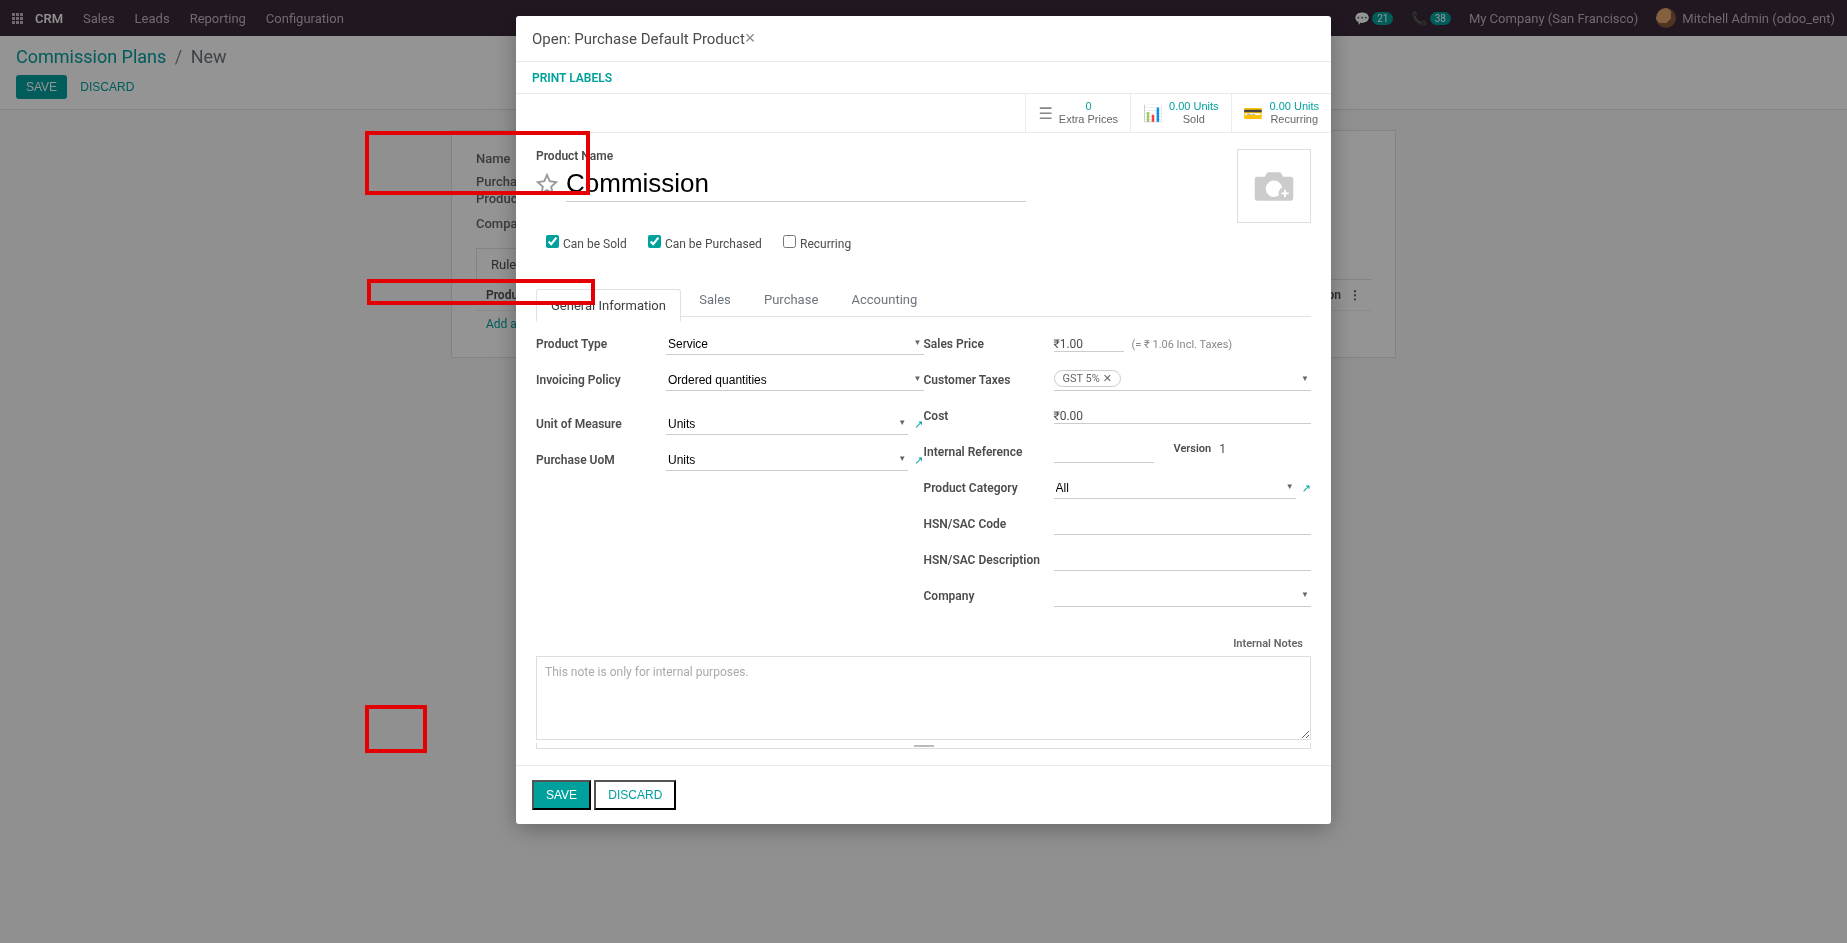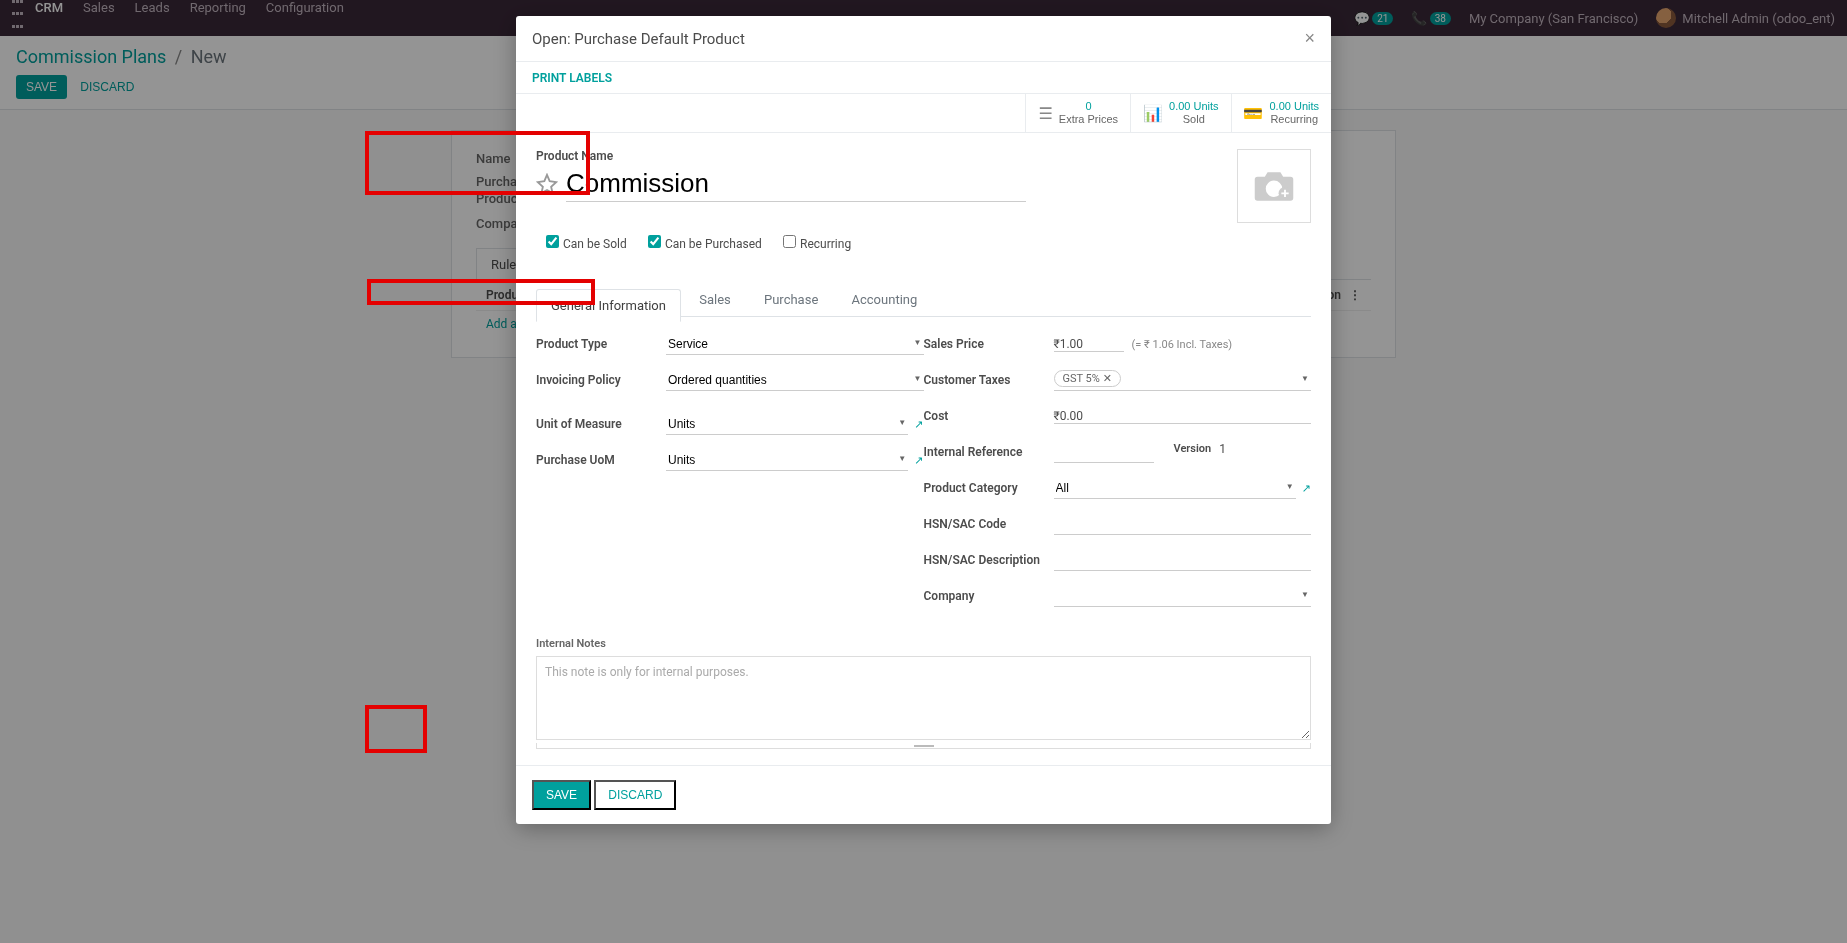--- a/index.html
+++ b/index.html
@@ -1,19 +1,19 @@
 <!DOCTYPE html>
 <html><head>
   <meta charset="utf-8">
   <style>
     * { box-sizing: border-box; margin: 0; padding: 0; }
     body { font-family: -apple-system, BlinkMacSystemFont, "Segoe UI", Roboto, Helvetica, Arial, sans-serif; font-size: 13px; color: #4c4c4c; background: #f9f9f9; overflow: hidden; }
     
     
-    .top-nav { background: #3a2838; color: #c2b5bf; height: 36px; display: flex; padding: 0 12px; font-size: 13px; }
+    .top-nav { background: #3a2838; color: #c2b5bf; height: 36px; display: flex; align-items: center; padding: 0 12px; font-size: 13px; }
     .top-nav .apps-icon { display: grid; grid-template-columns: repeat(3, 3px); gap: 1px; margin-right: 12px; }
     .top-nav .apps-icon span { width: 3px; height: 3px; background: #c2b5bf; }
     .top-nav .brand { color: #fff; font-weight: 500; margin-right: 20px; }
     .top-nav .menu-item { margin-right: 20px; cursor: pointer; }
     .top-nav .spacer { flex: 1; }
     .top-nav .badge { background: #00a09d; color: #fff; font-size: 10px; padding: 1px 5px; border-radius: 8px; margin-left: 2px; }
     .top-nav .right-item { margin-left: 18px; display: flex; align-items: center; }
     .avatar { width: 20px; height: 20px; border-radius: 50%; background: radial-gradient(circle at 35% 35%, #e6a56f 45%, #8b5a3c 46%); margin-right: 6px; }
     
     
@@ -34,21 +34,21 @@
     .back-tabs { margin-top: 16px; border-bottom: 1px solid #dee2e6; }
     .back-tabs .tab { display: inline-block; padding: 8px 14px; border: 1px solid #dee2e6; border-bottom: none; background: #fff; position: relative; top: 1px; font-size: 13px; }
     .back-table-hdr { display: flex; padding: 8px 10px; border-bottom: 1px solid #eee; font-size: 12px; font-weight: 600; color: #4c4c4c; }
     .back-table-hdr .c1 { flex: 1; }
     .back-table-hdr .c2 { width: 120px; text-align: right; }
     .add-line { color: #00a09d; font-size: 12px; padding: 6px 10px; cursor: pointer; }
     
     
     .modal-overlay { position: fixed; inset: 0; background: rgba(0,0,0,0.42); display: flex; align-items: flex-start; justify-content: center; padding-top: 16px; }
     .modal { background: #fff; width: 815px; max-height: 92vh; border-radius: 3px; box-shadow: 0 5px 25px rgba(0,0,0,0.3); display: flex; flex-direction: column; }
-    .modal-header { padding: 12px 16px; border-bottom: 1px solid #e9ecef; display: flex; justify-content: space-between; align-items: center; }
+    .modal-header { padding: 12px 16px; border-bottom: 1px solid #e9ecef; display: flex; justify-content: flex-start; align-items: center; }
     .modal-title { font-size: 15px; color: #4c4c4c; }
     .modal-close { font-size: 18px; color: #888; cursor: pointer; background: none; border: none; }
     .modal-subheader { padding: 8px 16px; border-bottom: 1px solid #e9ecef; }
     .modal-subheader a { color: #00a09d; font-weight: 600; font-size: 12px; text-decoration: none; }
     
     .stat-buttons { display: flex; justify-content: flex-end; border-bottom: 1px solid #e9ecef; }
     .stat-btn { border-left: 1px solid #e9ecef; padding: 6px 12px; display: flex; align-items: center; gap: 6px; min-width: 100px; cursor: pointer; background: #fff; border-top: none; border-right: none; border-bottom: none; }
     .stat-btn .ic { color: #888; font-size: 16px; }
     .stat-btn .txt { font-size: 11px; line-height: 1.2; color: #666; }
     .stat-btn .txt .v { color: #00a09d; font-weight: 500; }
@@ -80,21 +80,21 @@
     .field-row .lbl { width: 130px; font-size: 12px; font-weight: 600; color: #4c4c4c; }
     .field-row .val { flex: 1; font-size: 12px; position: relative; }
     .sel-input { width: 100%; border: none; border-bottom: 1px solid #ccc; padding: 3px 16px 3px 2px; font-size: 12px; background: transparent; outline: none; }
     .sel-caret { position: absolute; right: 2px; top: 4px; font-size: 8px; color: #666; pointer-events: none; }
     .ext-link { color: #00a09d; margin-left: 6px; font-size: 11px; cursor: pointer; }
     .tag { display: inline-block; border: 1px solid #ccc; border-radius: 10px; padding: 1px 8px; font-size: 11px; color: #666; }
     .tag .x { margin-left: 3px; cursor: pointer; }
     .hint { color: #888; font-size: 11px; margin-left: 8px; margin-top: 12px; }
     .version-lbl { font-size: 11px; font-weight: 600; margin-left: 20px; margin-right: 8px; }
     
-    .notes-label { font-size: 11px; font-weight: 600; color: #666; margin: 18px 0 6px; display: block; }
+    .notes-label { font-size: 11px; font-weight: 600; color: #666; margin: 18px 8px 6px; display: block; text-align: right; }
     .notes-area { width: 100%; min-height: 84px; border: 1px solid #ddd; padding: 8px; font-size: 12px; resize: vertical; font-family: inherit; }
     .notes-area::placeholder { color: #aaa; }
     .resize-handle { height: 6px; border: 1px solid #ddd; border-top: none; display: flex; justify-content: center; align-items: center; }
     .resize-handle span { width: 20px; height: 2px; border-top: 1px solid #bbb; border-bottom: 1px solid #bbb; }
     
     .modal-footer { padding: 14px 16px; border-top: 1px solid #e9ecef; }
     .modal-footer .btn { padding: 6px 12px; font-size: 12px; }
     
     
     .annot { position: absolute; border: 4px solid #e40000; pointer-events: none; }

